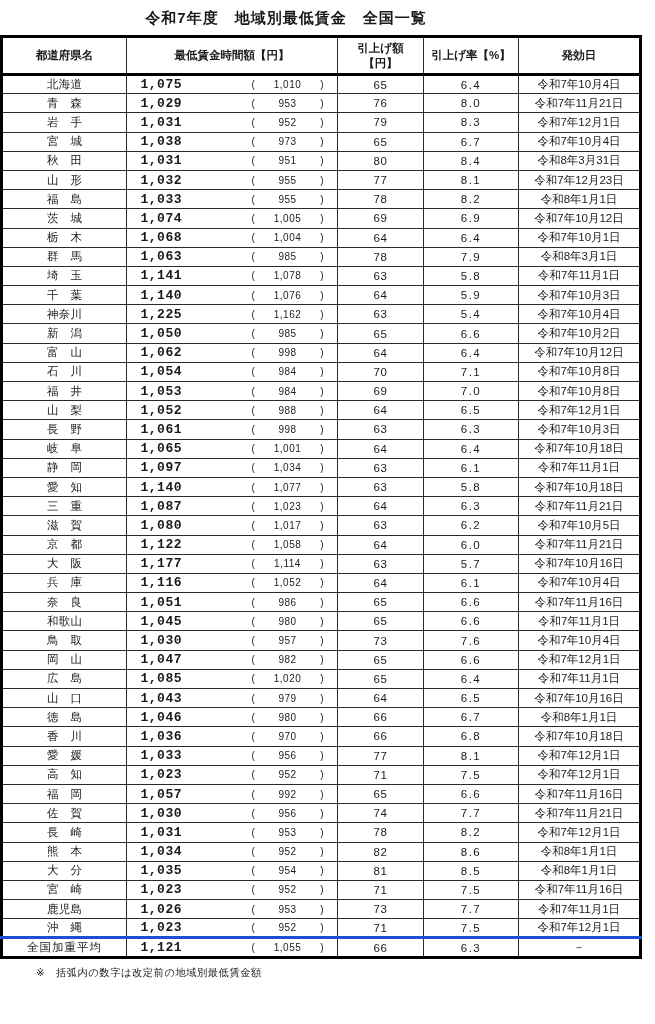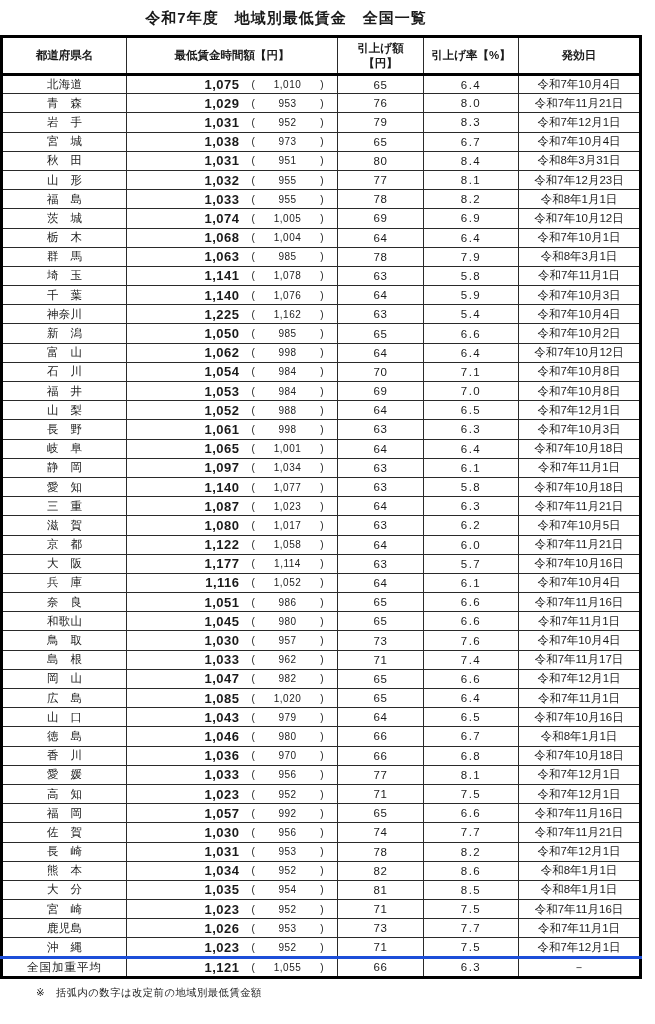--- a/index.html
+++ b/index.html
@@ -58,25 +58,26 @@
   }
   .pref.just {
     width: 3.05em;
     text-align: justify;
     text-align-last: justify;
   }
 
   .wage-main {
     display: inline-block;
     width: 99px;
-    text-align: right;
+    text-align: left;
     font-weight: bold;
     font-size: 13px;
     vertical-align: middle;
     letter-spacing: 0.5px;
+    font-family: Liberation Mono, monospace;
   }
   .wage-paren {
     display: inline-flex;
     width: 72px;
     margin-left: 12px;
     justify-content: space-between;
     align-items: center;
     font-size: 10px;
     color: #222;
     vertical-align: middle;
@@ -452,31 +453,20 @@
           <td><span class="wage-main">1,030</span><span class="wage-paren">
               <span>(</span>
               <span class="pv">957</span>
               <span>)</span>
             </span></td>
           <td class="c-num">73</td>
           <td class="c-num c-rate">7.6</td>
           <td class="c-date">令和7年10月4日</td>
         </tr>
         <tr>
-          <td><span class="pref just">島根</span></td>
-          <td><span class="wage-main">1,033</span><span class="wage-paren">
-              <span>(</span>
-              <span class="pv">962</span>
-              <span>)</span>
-            </span></td>
-          <td class="c-num">71</td>
-          <td class="c-num c-rate">7.4</td>
-          <td class="c-date">令和7年11月17日</td>
-        </tr>
-        <tr>
           <td><span class="pref just">岡山</span></td>
           <td><span class="wage-main">1,047</span><span class="wage-paren">
               <span>(</span>
               <span class="pv">982</span>
               <span>)</span>
             </span></td>
           <td class="c-num">65</td>
           <td class="c-num c-rate">6.6</td>
           <td class="c-date">令和7年12月1日</td>
         </tr>

